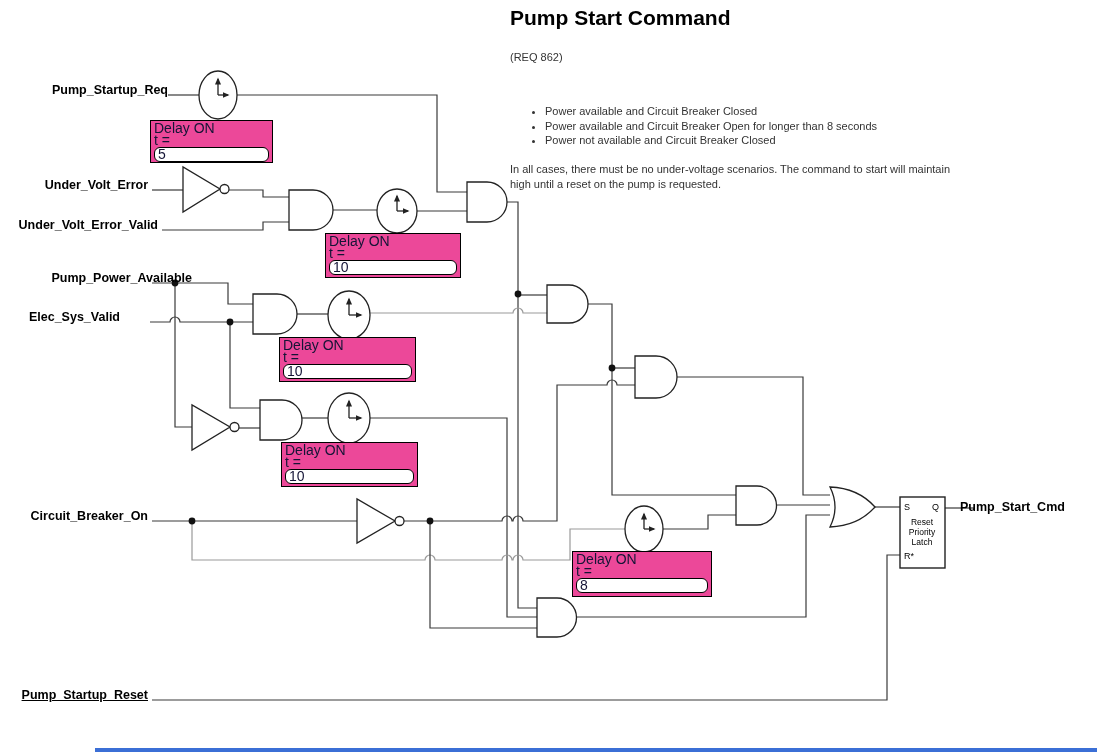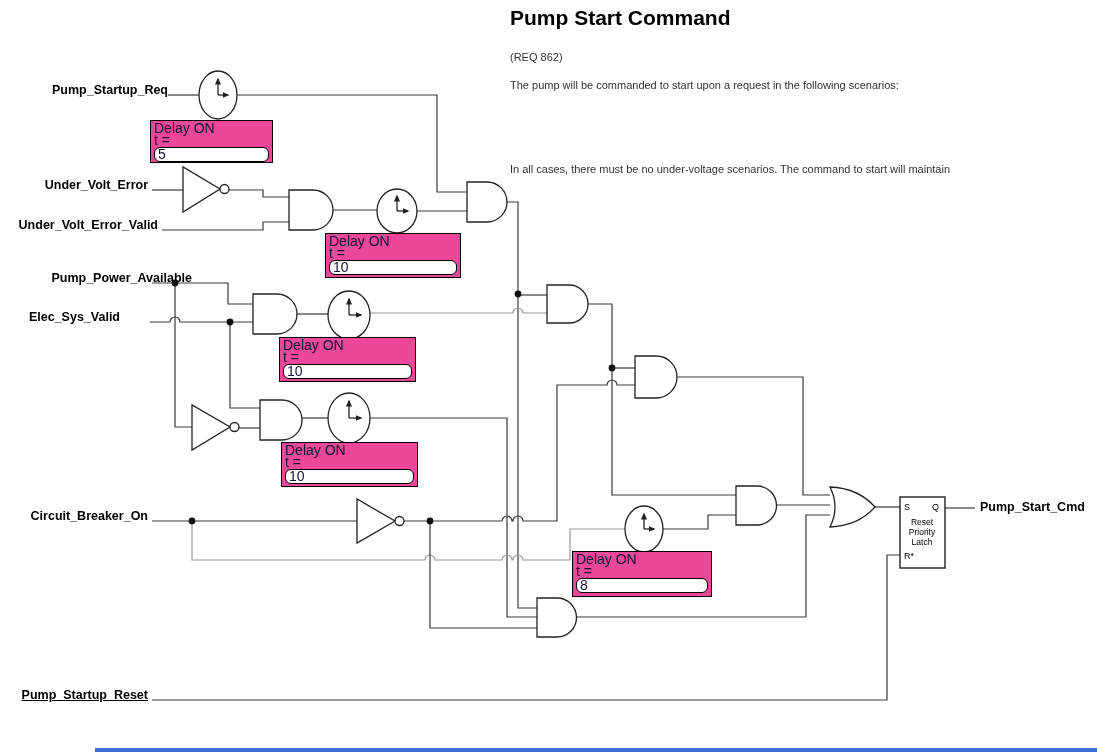--- a/index.html
+++ b/index.html
@@ -134,33 +134,38 @@
       <text x="932" y="510" font-size="9" font-family="Liberation Sans, sans-serif" fill="#000">Q</text>
       <text x="922" y="525" font-size="8.5" text-anchor="middle" font-family="Liberation Sans, sans-serif" fill="#000">Reset</text>
       <text x="922" y="535" font-size="8.5" text-anchor="middle" font-family="Liberation Sans, sans-serif" fill="#000">Priority</text>
       <text x="922" y="545" font-size="8.5" text-anchor="middle" font-family="Liberation Sans, sans-serif" fill="#000">Latch</text>
       <text x="904" y="559" font-size="9" font-family="Liberation Sans, sans-serif" fill="#000">R*</text>
     </g>
   </svg>
 
   <div class="title">Pump Start Command</div>
   <div class="req">(REQ 862)</div>
-  <div class="intro">The pump will be commanded to start upon a request in the following scenarios:</div>
+  <ul class="bullets">
+    <li>Power available and Circuit Breaker Closed</li>
+    <li>Power available and Circuit Breaker Open for longer than 8 seconds</li>
+    <li>Power not available and Circuit Breaker Closed</li>
+  </ul>
   <div class="note">
     <div>In all cases, there must be no under-voltage scenarios.  The command to start will maintain</div>
+    <div>high until a reset on the pump is requested.</div>
   </div>
 
   <div class="sig right" style="left:20px;top:83px;width:148px;">Pump_Startup_Req</div>
   <div class="sig right" style="left:10px;top:178px;width:138px;">Under_Volt_Error</div>
   <div class="sig right" style="left:0px;top:218px;width:158px;">Under_Volt_Error_Valid</div>
   <div class="sig right" style="left:0px;top:271px;width:148px;padding-left:44px;">Pump_Power_Available</div>
   <div class="sig right" style="left:0px;top:310px;width:120px;">Elec_Sys_Valid</div>
   <div class="sig right" style="left:8px;top:509px;width:140px;">Circuit_Breaker_On</div>
   <div class="sig right" style="left:8px;top:688px;width:140px;text-decoration:underline;">Pump_Startup_Reset</div>
-  <div class="sig" style="left:980px;top:500px;">Pump_Start_Cmd</div>
+  <div class="sig" style="left:960px;top:500px;">Pump_Start_Cmd</div>
 
   <div class="delay-box" style="left:150px;top:120px;width:123px;height:43px;">
     <div class="delay-title">Delay ON</div>
     <div class="delay-t">t =</div>
     <div class="delay-field">5</div>
   </div>
   <div class="delay-box" style="left:325px;top:233px;width:136px;height:45px;">
     <div class="delay-title">Delay ON</div>
     <div class="delay-t">t =</div>
     <div class="delay-field">10</div>

